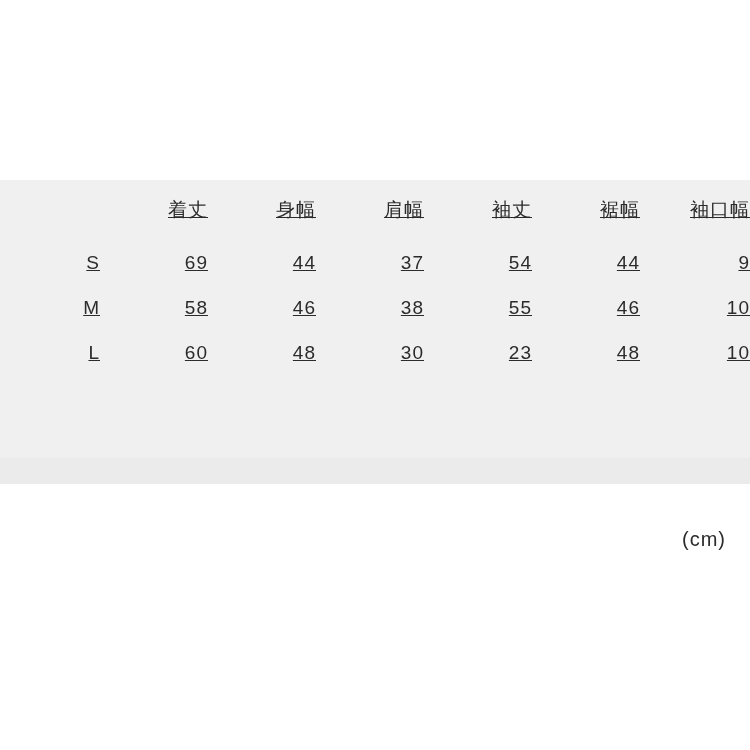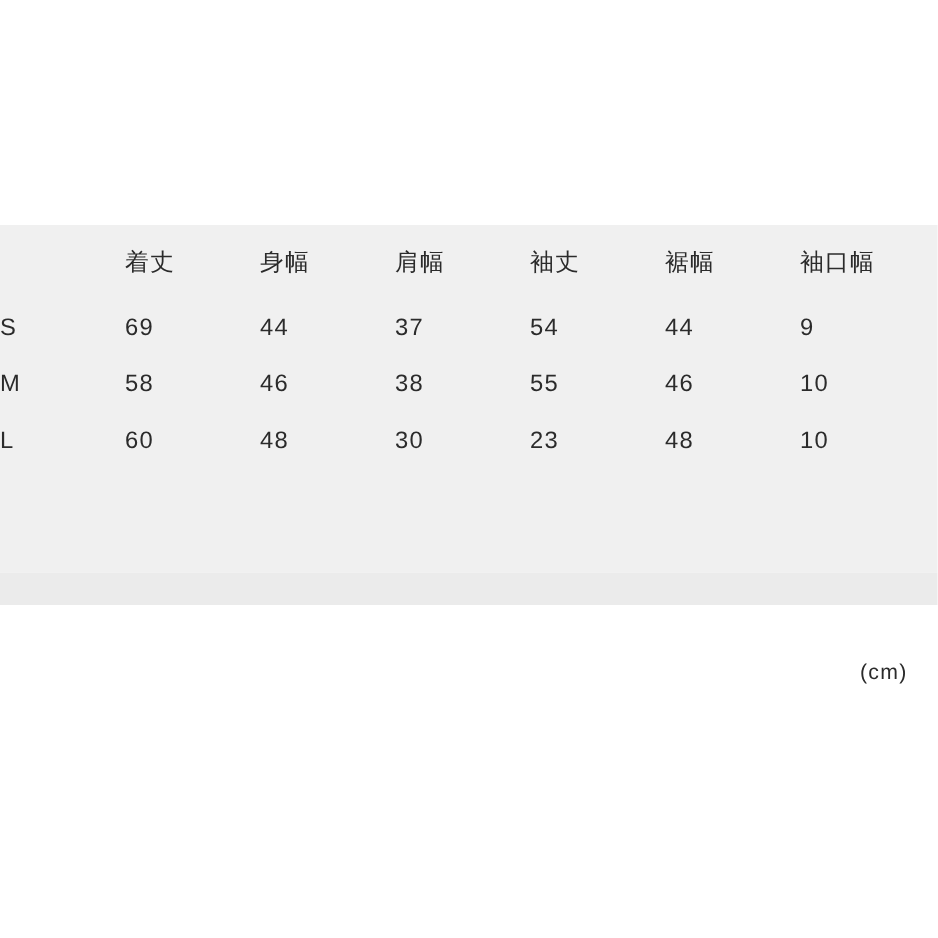--- a/index.html
+++ b/index.html
@@ -48,24 +48,25 @@
 
   table.size-table {
     width: 750px;
     border-collapse: collapse;
     table-layout: fixed;
   }
 
   table.size-table th,
   table.size-table td {
     border: none;
-    text-align: left;
+    text-align: right;
     font-weight: normal;
     color: #2b2b2b;
     padding: 0;
+    text-decoration: underline;
   }
 
   table.size-table thead th {
     height: 60px;
     vertical-align: middle;
     font-size: 19px;
     letter-spacing: 1px;
   }
 
   table.size-table tbody td {
@@ -77,21 +78,21 @@
 
   
   col.c-size { width: 100px; }
   col.c-val  { width: 108px; }
   col.c-last { width: 110px; }
 
   .unit {
     position: absolute;
     right: 24px;
     top: 528px;
-    font-size: 17px;
+    font-size: 20px;
     color: #2b2b2b;
     letter-spacing: 1px;
   }
 </style>
 </head>
 <body>
 
 <div class="page">
 
   <div class="band band-top"></div>

